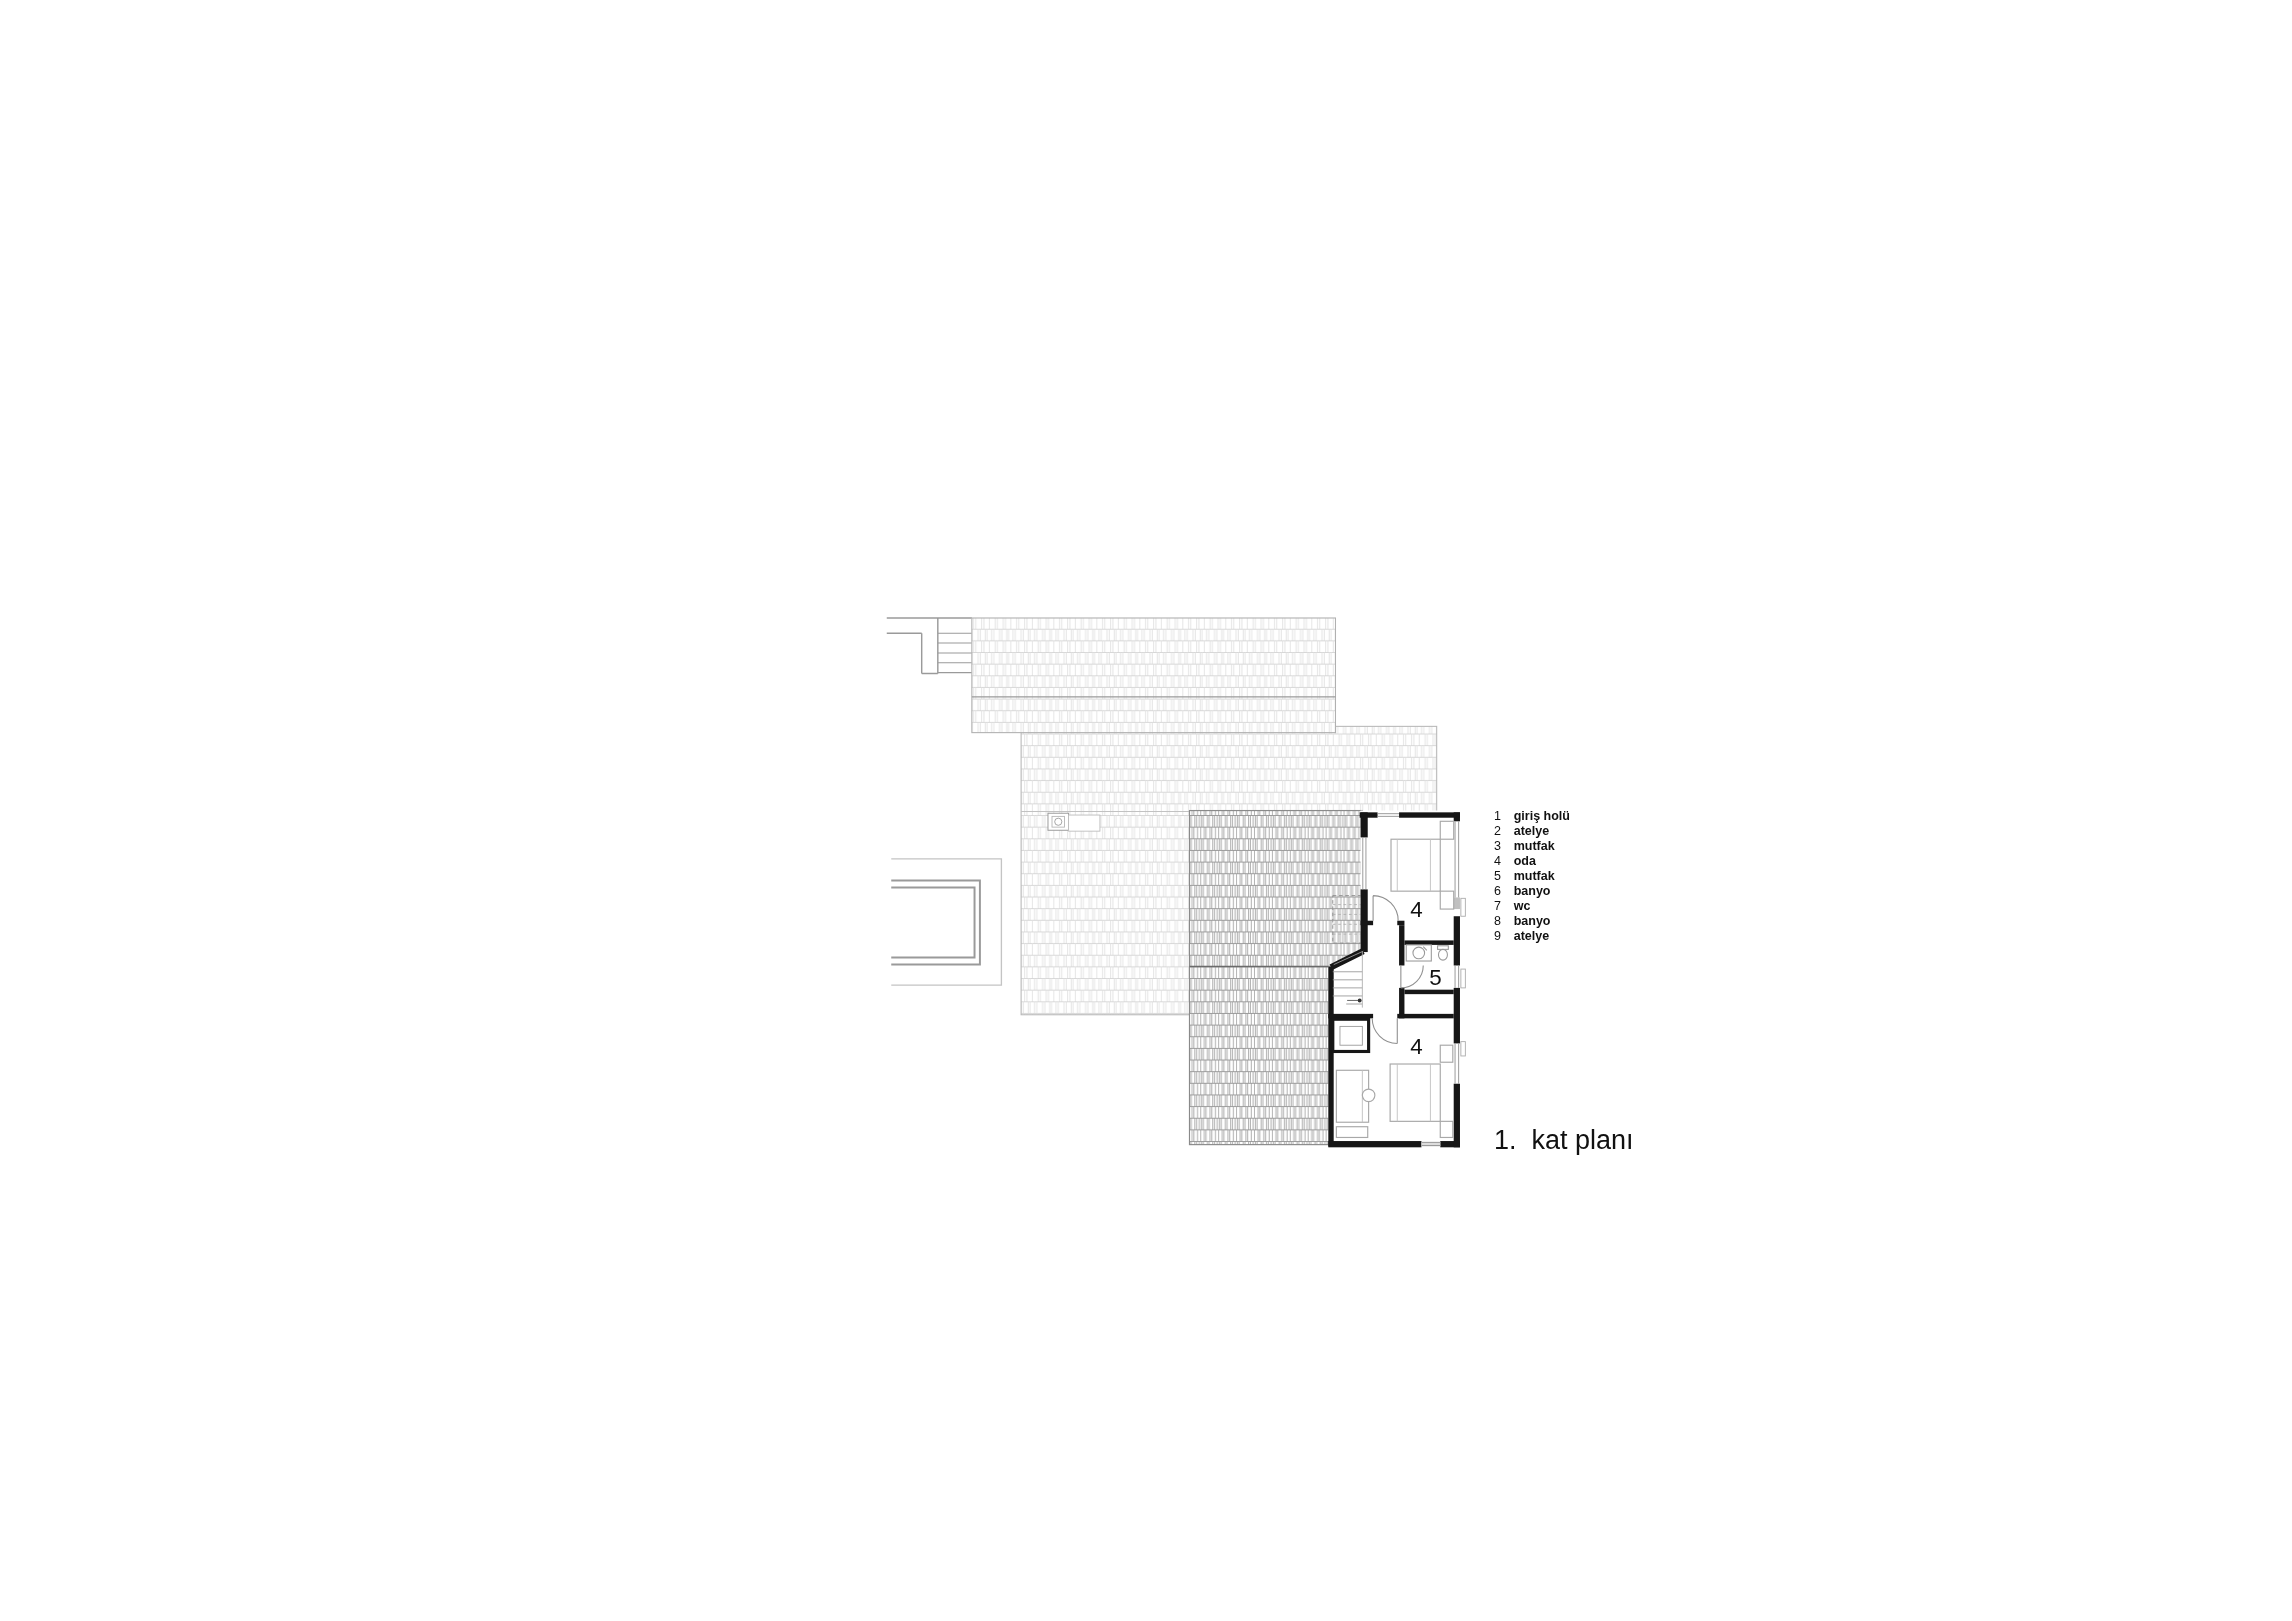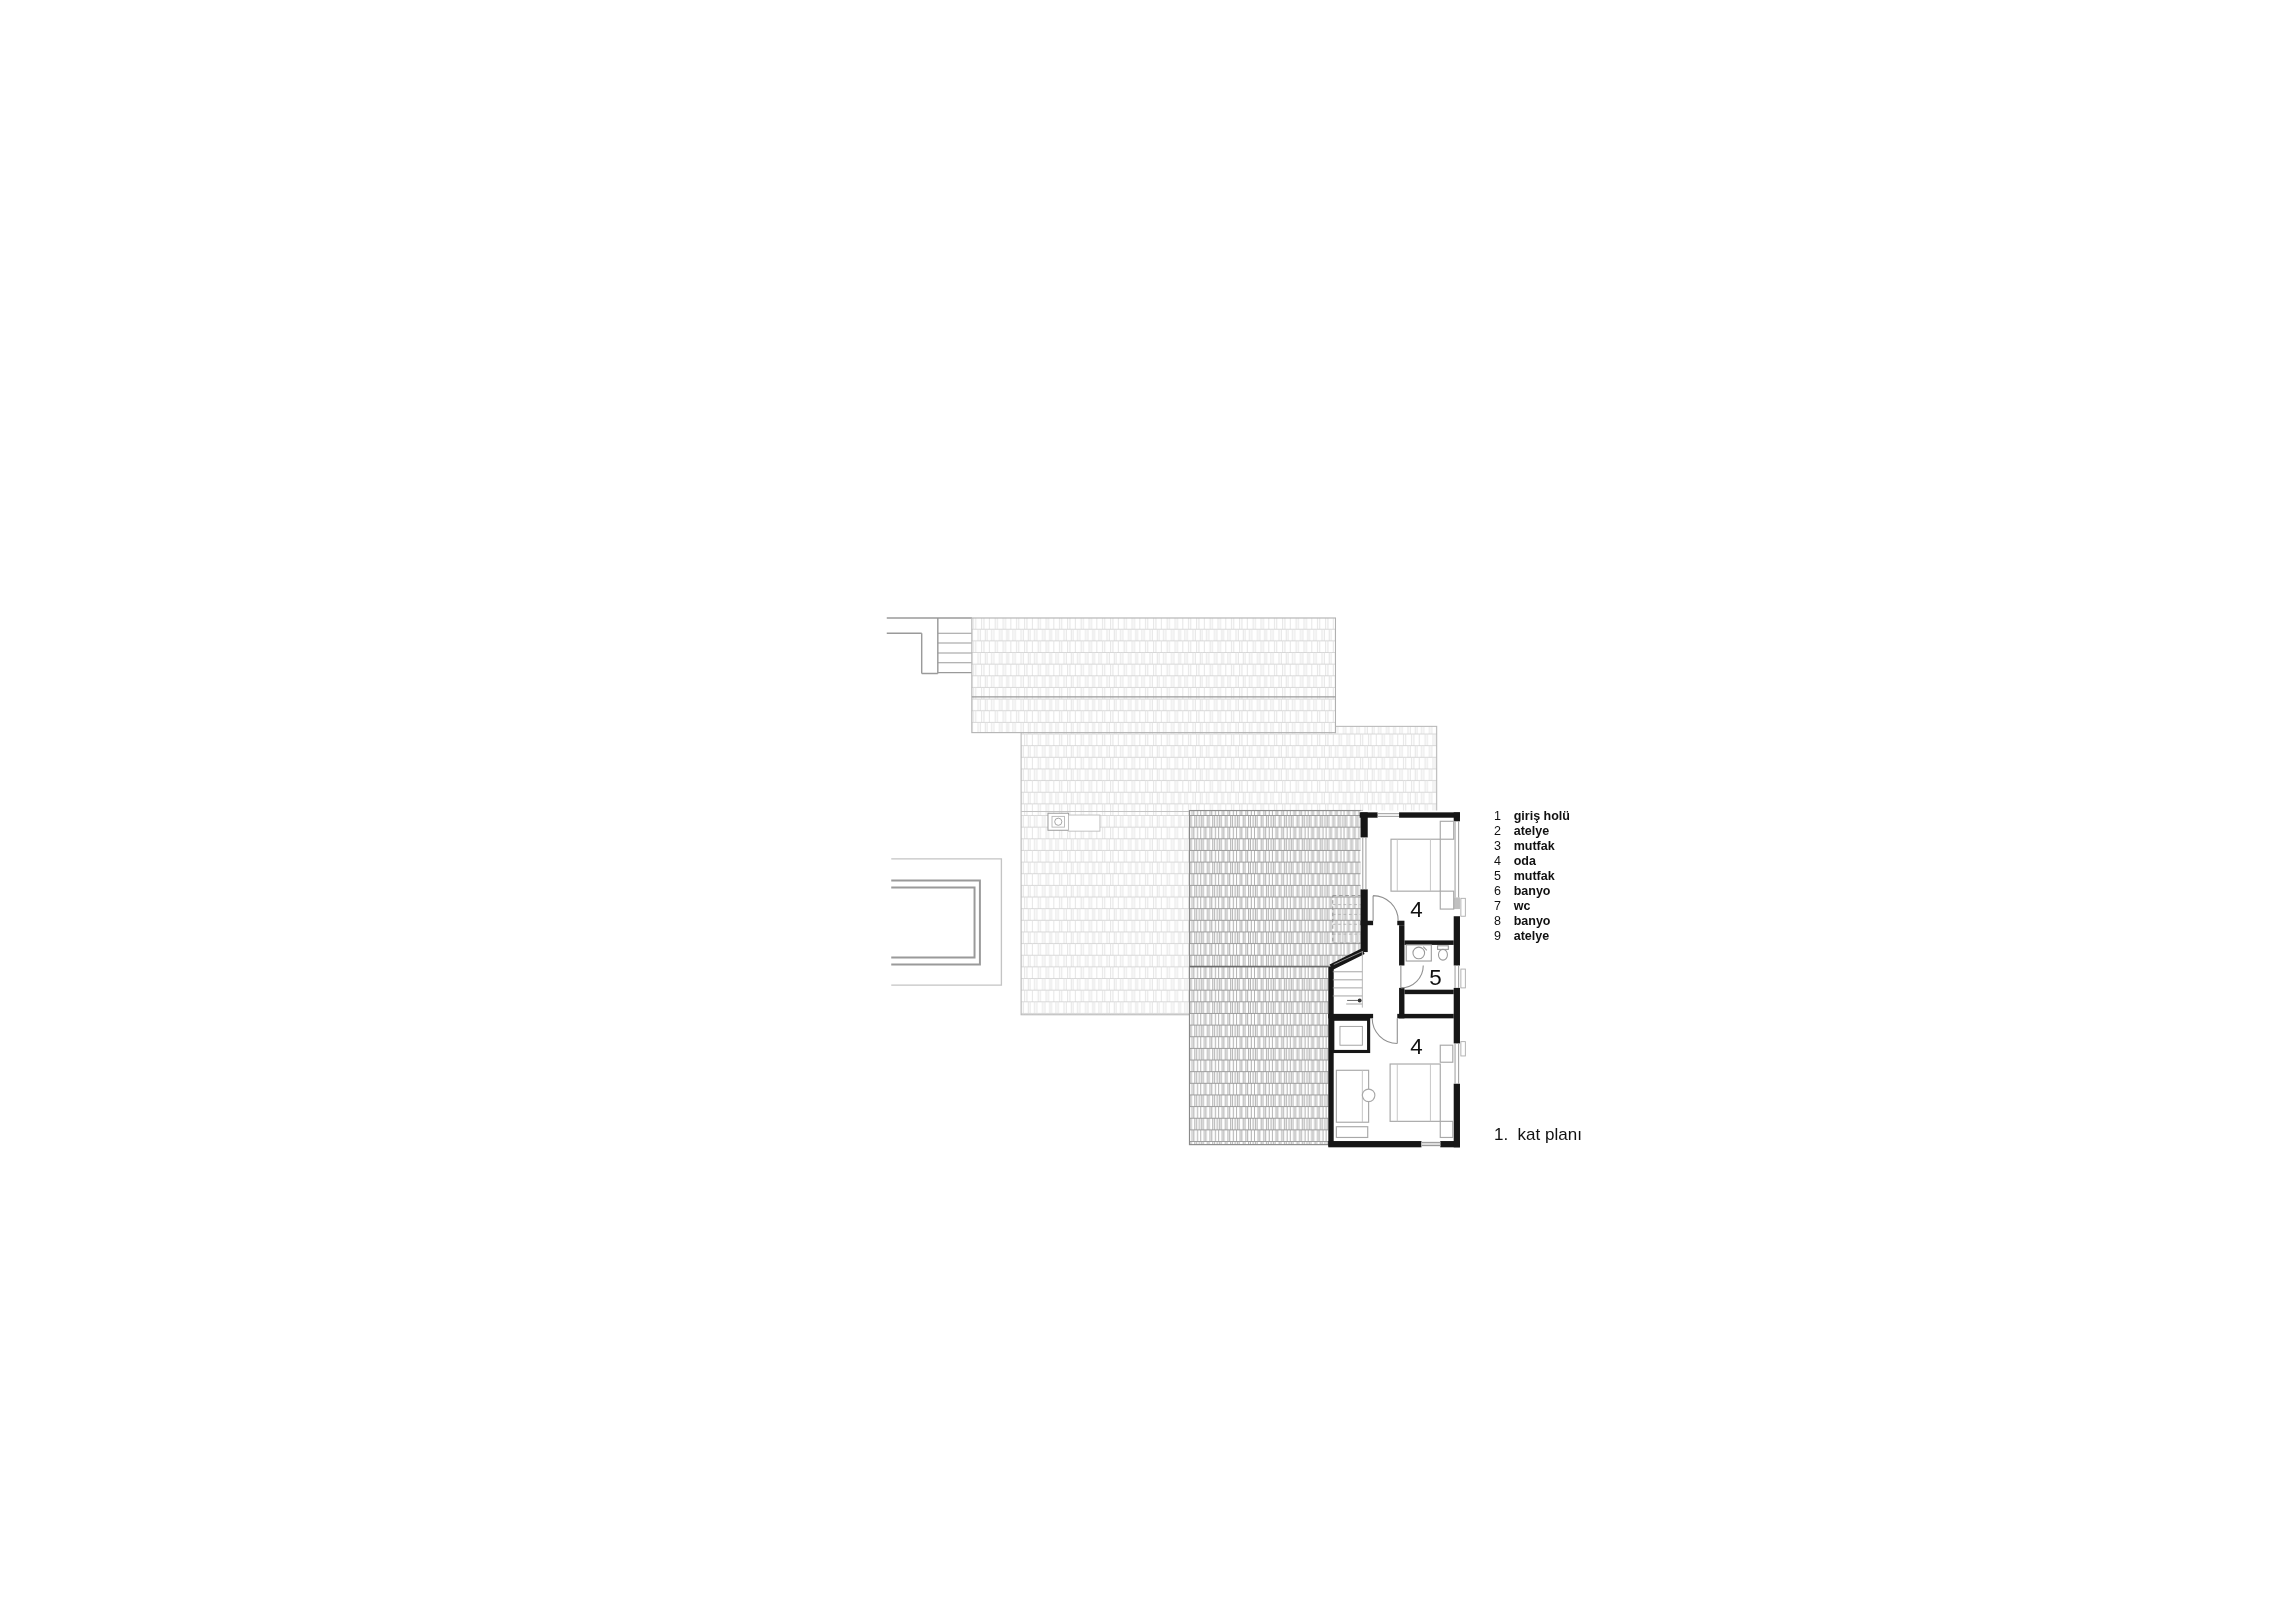--- a/index.html
+++ b/index.html
@@ -5,21 +5,21 @@
   html,body{margin:0;padding:0;background:#fff;}
   #stage{position:relative;width:2293px;height:1622px;background:#ffffff;overflow:hidden;
          font-family:"Liberation Sans", sans-serif;}
   #plan-svg{position:absolute;left:0;top:0;width:2293px;height:1622px;}
   .lbl{position:absolute;color:#111;}
   .room-num{width:25px;text-align:center;font-size:22.4px;font-weight:500;letter-spacing:0;}
   #legend{position:absolute;left:1494px;top:809px;font-size:12.5px;line-height:15px;color:#111;}
   .legend-row{display:flex;}
   .lnum{width:19.7px;flex:0 0 19.7px;}
   .ltext{white-space:nowrap;font-weight:bold;}
-  #title{position:absolute;left:1494px;top:1125px;font-size:17px;color:#111;white-space:pre;}
+  #title{position:absolute;left:1494px;top:1125px;font-size:27px;color:#111;white-space:pre;}
 </style>
 </head>
 <body>
 
 <div id="stage">
 
   <svg id="plan-svg" viewBox="0 0 2560 1811">
     <defs>
       <pattern id="tileL" width="24" height="26" patternUnits="userSpaceOnUse">
         <rect width="24" height="26" fill="#ffffff"></rect>

